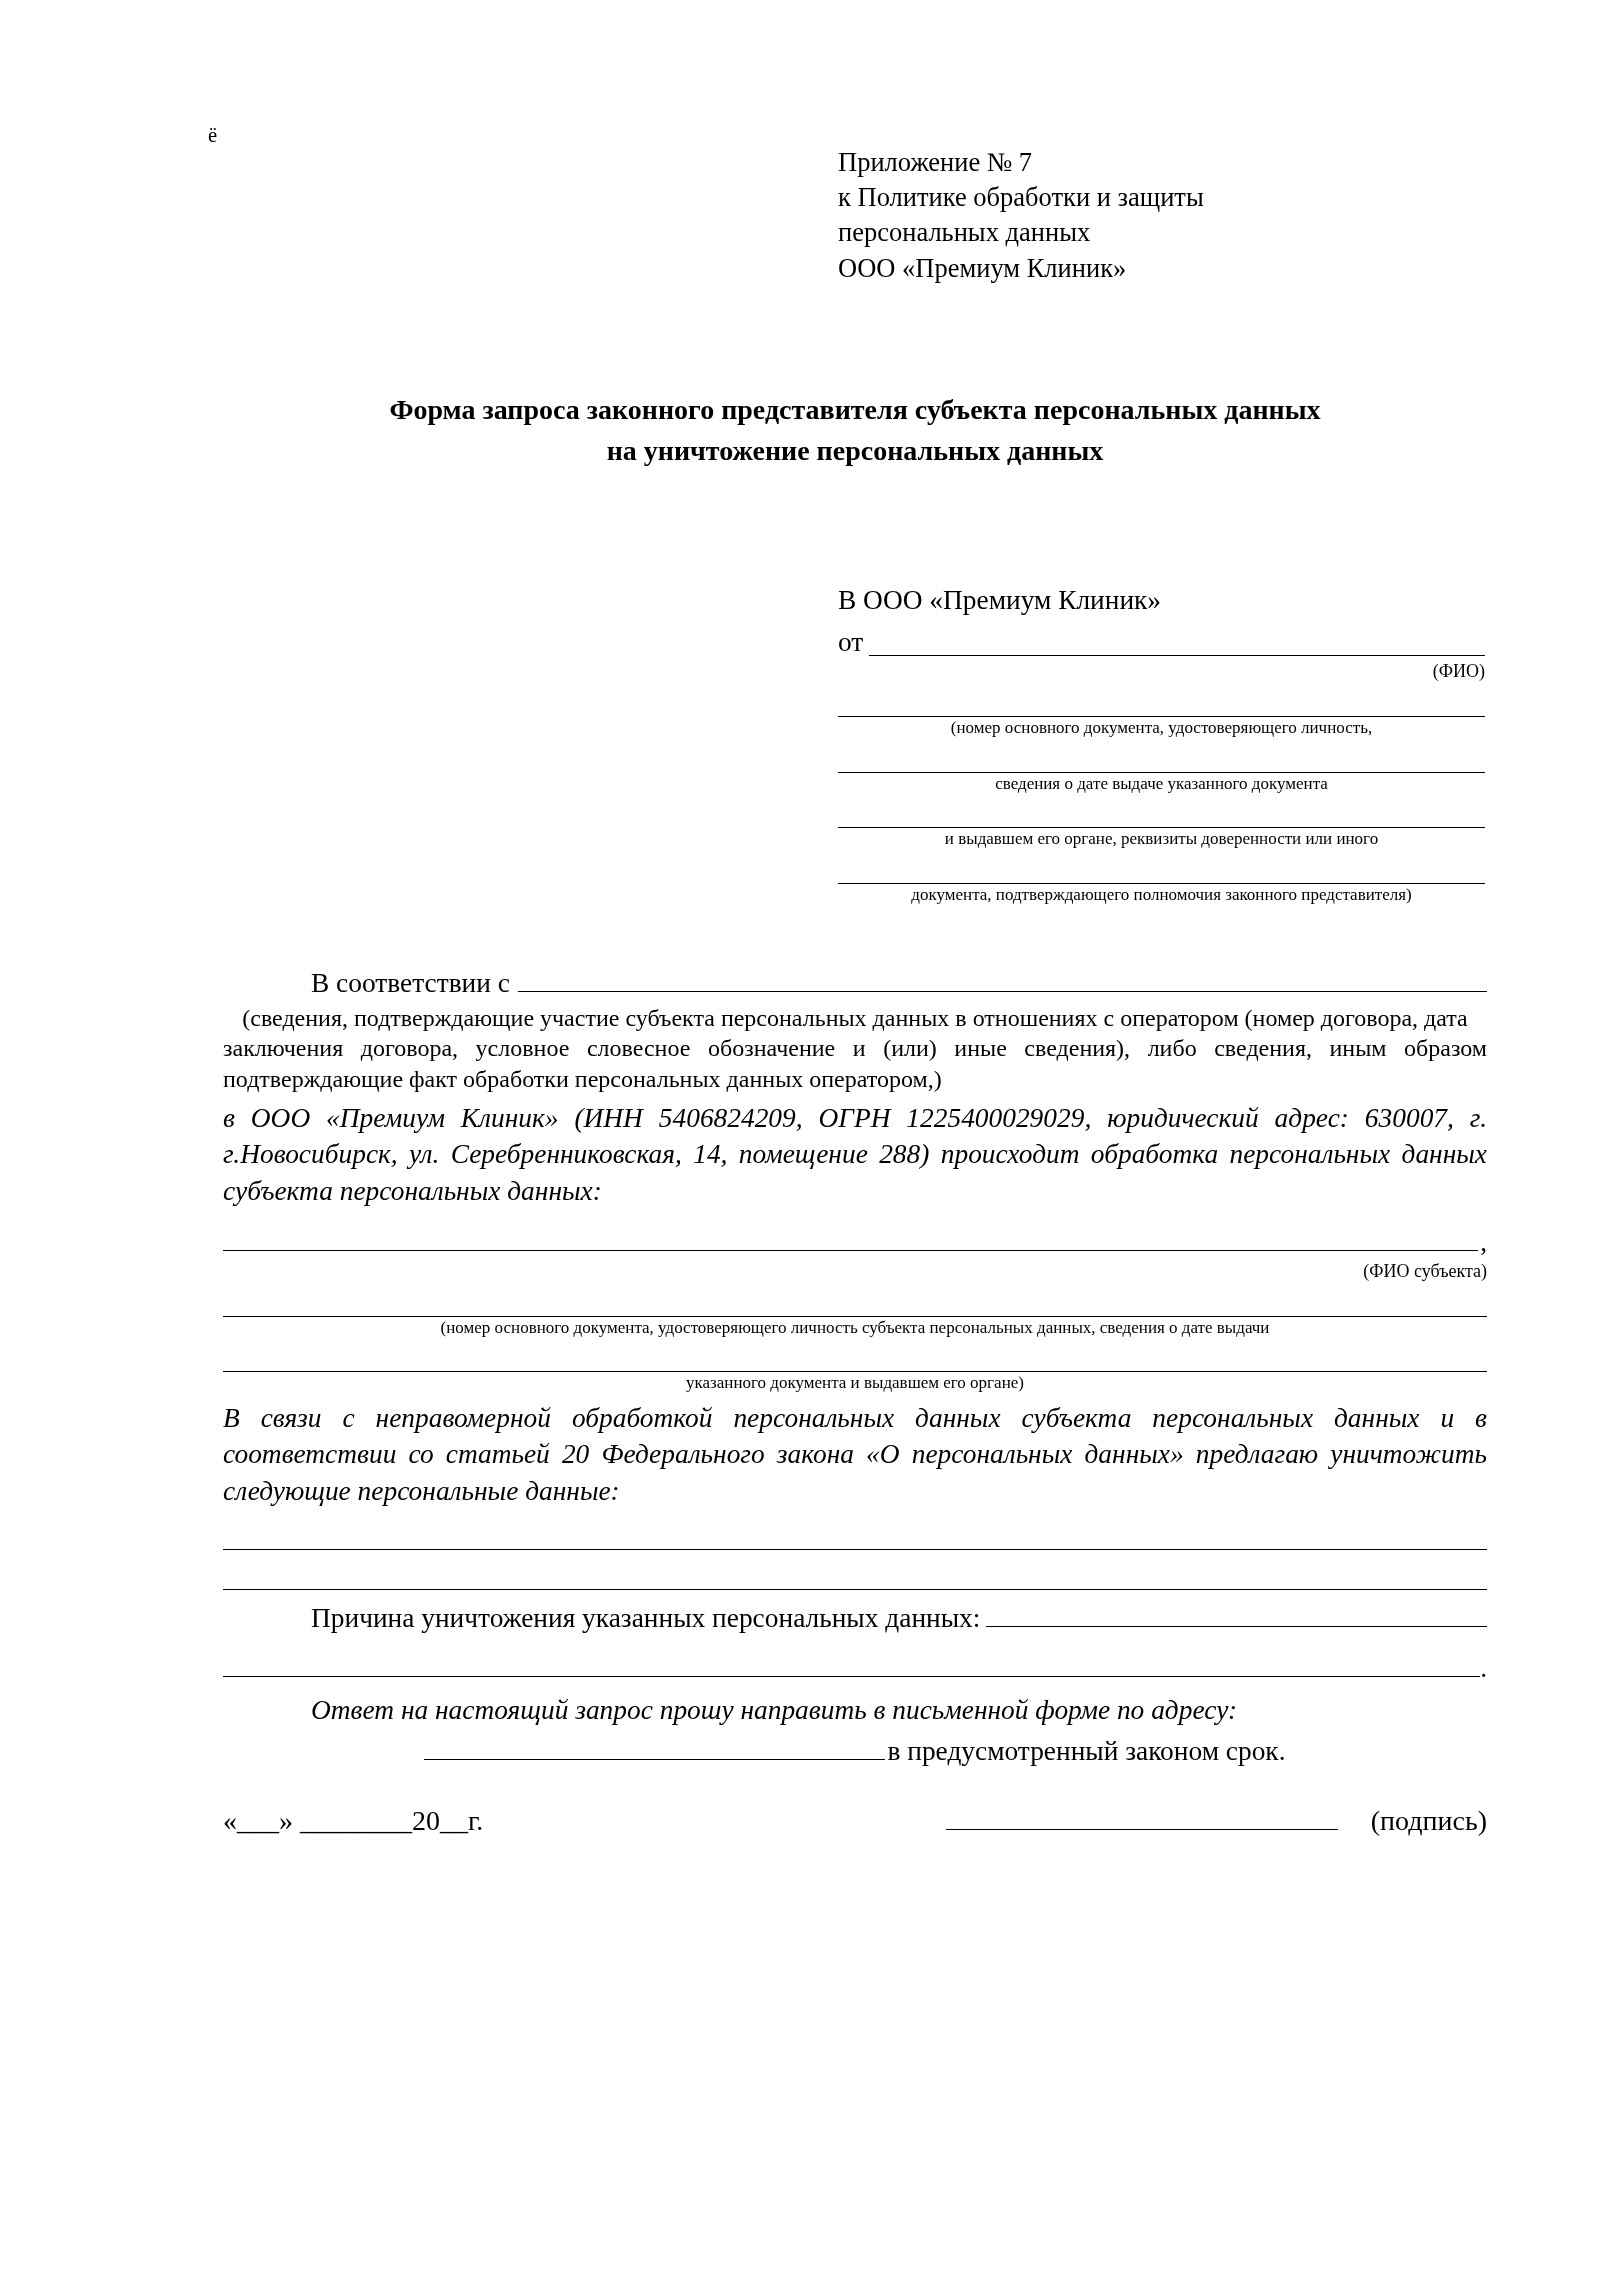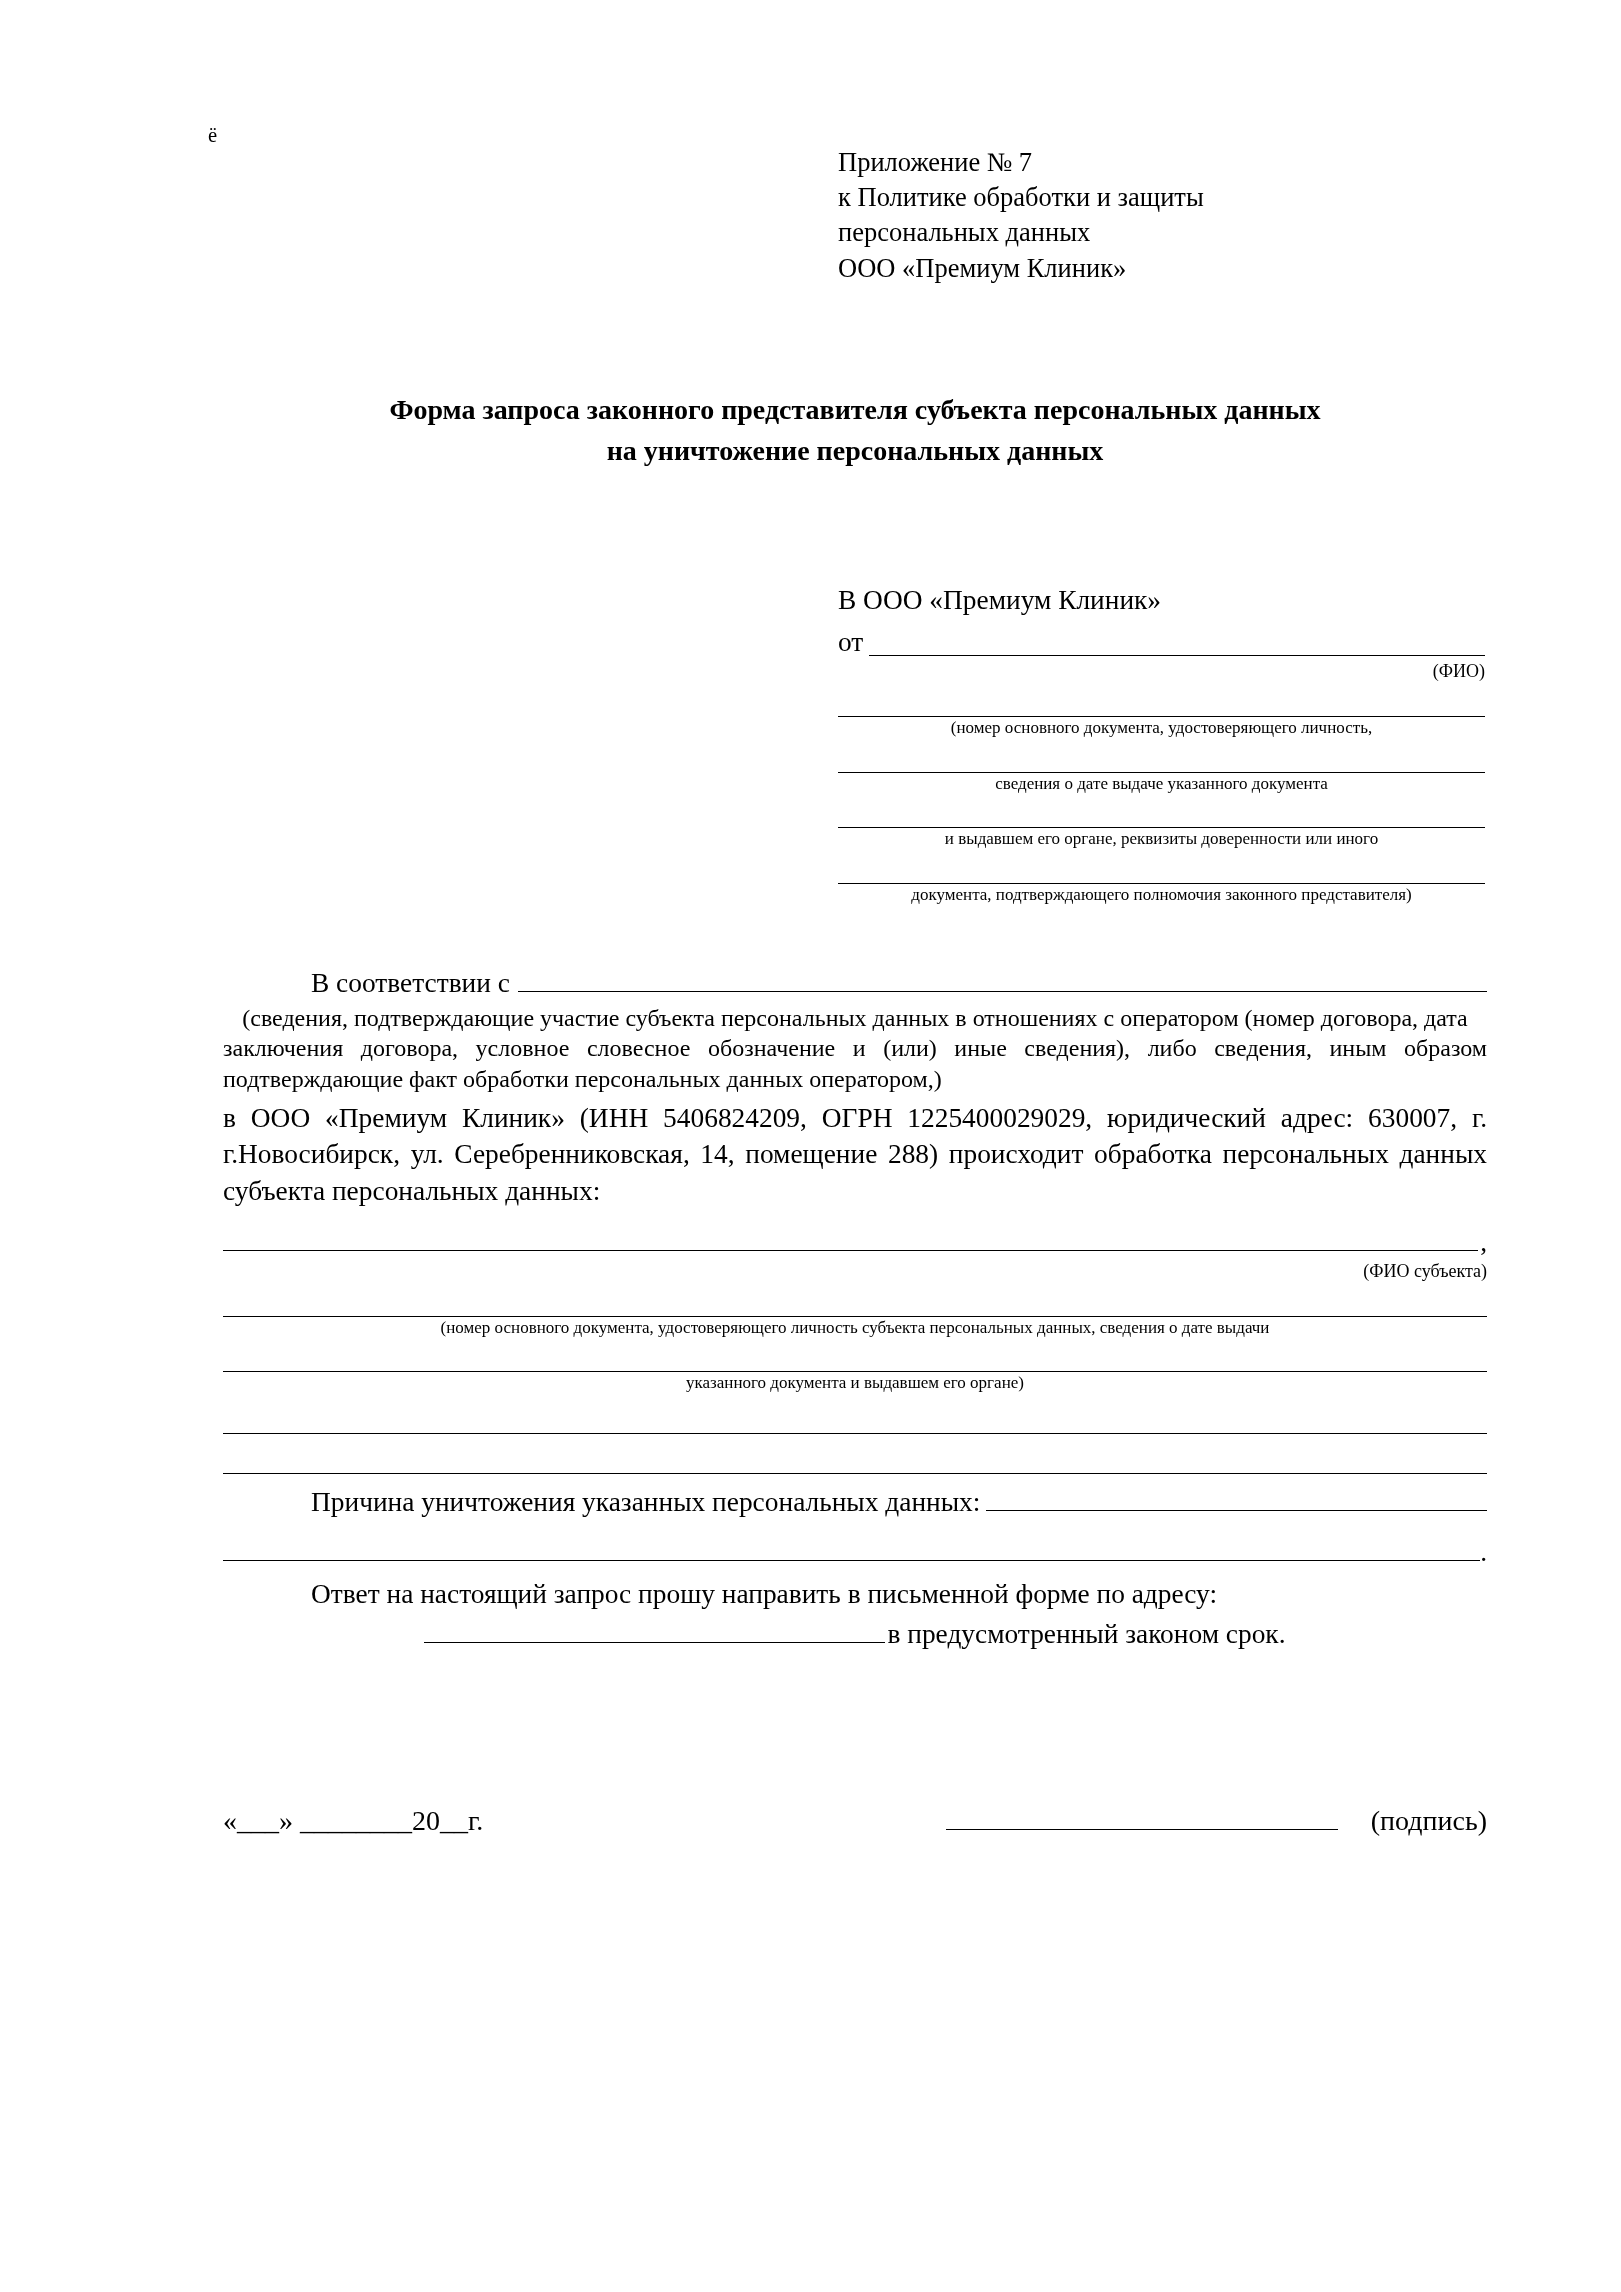--- a/index.html
+++ b/index.html
@@ -121,20 +121,21 @@
   .small-note .first-line {
     text-align: center;
     display: block;
   }
   .para-just {
     text-align: justify;
     text-align-last: left;
     margin-top: 5.9px;
     font-size: 27.4px;
     line-height: 1.34;
+    font-style: italic;
   }
   .rule-comma {
     display: flex;
     align-items: baseline;
     margin-top: 13.7px;
   }
   .rule-comma .rule { height: 23.5px; }
   .comma {
     font-size: 27.4px;
     padding-left: 2px;
@@ -243,20 +244,21 @@
     <div class="caption">(ФИО субъекта)</div>
 
     <div class="gap8"></div>
     <div class="rule-full"></div>
     <div class="caption-sm">(номер основного документа, удостоверяющего личность субъекта персональных данных, сведения о дате выдачи</div>
 
     <div class="gap8"></div>
     <div class="rule-full"></div>
     <div class="caption-sm">указанного документа и выдавшем его органе)</div>
 
+    <div class="para-just">В связи с неправомерной обработкой персональных данных субъекта персональных данных и в соответствии со статьей 20 Федерального закона «О персональных данных» предлагаю уничтожить следующие персональные данные:</div>
 
     <div class="gap14"></div>
     <div class="rule-full"></div>
     <div class="gap14"></div>
     <div class="rule-full"></div>
 
     <div class="inline-rule-row">
       <span class="lead">Причина уничтожения указанных персональных данных:</span>
       <span class="rule"></span>
     </div>

